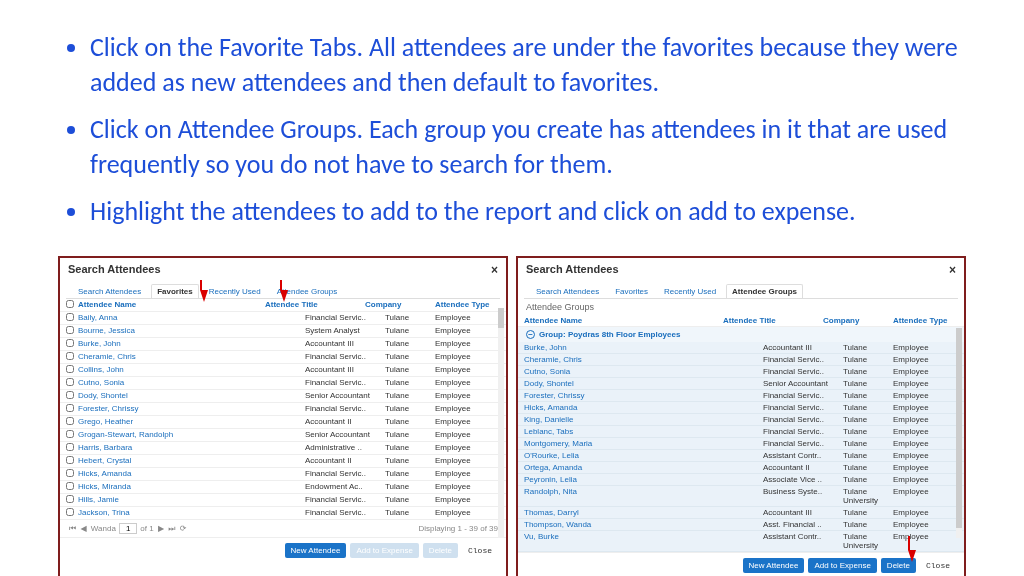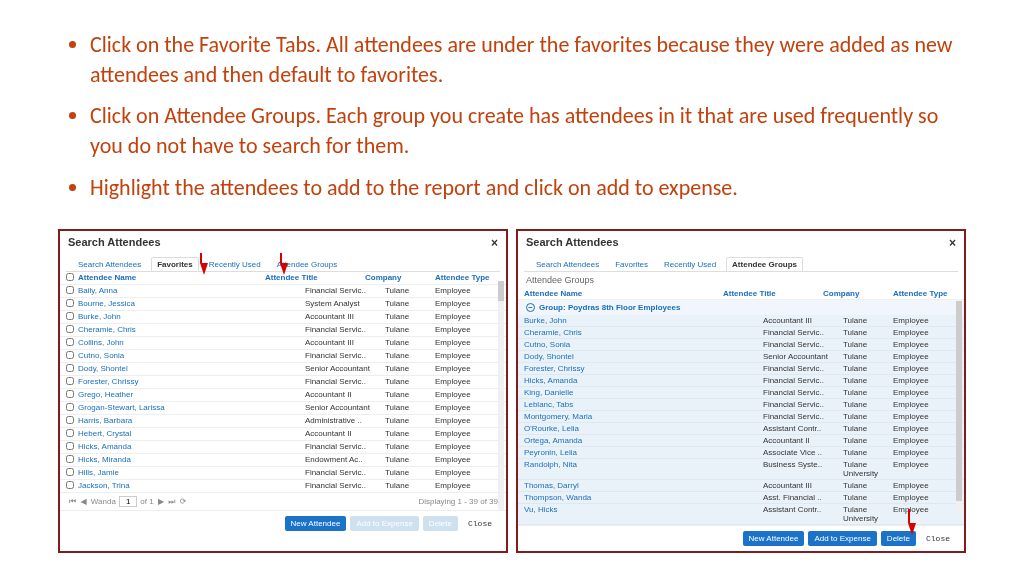--- a/index.html
+++ b/index.html
@@ -1,19 +1,19 @@
 <!DOCTYPE html>
 <html><head>
 <meta charset="utf-8">
 <style>
 * { box-sizing: border-box; margin: 0; padding: 0; }
 body { font-family: Calibri, Arial, sans-serif; background: #fff; width: 1024px; height: 576px; overflow: hidden; }
 
 .bullets { padding: 30px 60px 15px 90px; }
-.bullets li { font-size: 22px; line-height: 1.35; margin-bottom: 12px; list-style: disc; color: #c2410c; }
+.bullets li { font-size: 26px; line-height: 1.35; margin-bottom: 12px; list-style: disc; color: #1d4ed8; }
 
 .panels { display: flex; gap: 8px; padding: 0 58px; }
 
 .modal { border: 2px solid #7f1d1d; background: #fff; width: 478px; font-size: 9px; color: #333; font-family: Arial, sans-serif; }
 .mhead { display: flex; justify-content: space-between; padding: 5px 8px 3px; font-size: 11px; font-weight: bold; color: #333; }
 .close { font-size: 12px; font-weight: bold; cursor: pointer; color: #333; }
 
 .tabs { display: flex; gap: 4px; padding: 4px 6px 0; border-bottom: 1px solid #ddd; margin: 0 6px; }
 .tab { color: #1a6ebd; font-size: 8px; padding: 2px 5px; cursor: pointer; border: 1px solid transparent; border-bottom: none; }
 .tab.active { background: #fff; border-color: #ddd; color: #333; font-weight: bold; border-radius: 2px 2px 0 0; }
@@ -151,21 +151,21 @@
         </div>
         <div class="row">
           <div class="cb"><input type="checkbox" style=""></div>
           <div class="c-name">Grego, Heather</div>
           <div class="c-title">Accountant II</div>
           <div class="c-comp">Tulane</div>
           <div class="c-type">Employee</div>
         </div>
         <div class="row">
           <div class="cb"><input type="checkbox" style=""></div>
-          <div class="c-name">Grogan-Stewart, Larissa</div>
+          <div class="c-name">Grogan-Stewart, Randolph</div>
           <div class="c-title">Senior Accountant</div>
           <div class="c-comp">Tulane</div>
           <div class="c-type">Employee</div>
         </div>
         <div class="row">
           <div class="cb"><input type="checkbox" style=""></div>
           <div class="c-name">Harris, Barbara</div>
           <div class="c-title">Administrative ..</div>
           <div class="c-comp">Tulane</div>
           <div class="c-type">Employee</div>
@@ -337,21 +337,21 @@
           <div class="c-comp">Tulane</div>
           <div class="c-type">Employee</div>
         </div>
         <div class="row">
           <div class="c-name">Thompson, Wanda</div>
           <div class="c-title">Asst. Financial ..</div>
           <div class="c-comp">Tulane</div>
           <div class="c-type">Employee</div>
         </div>
         <div class="row">
-          <div class="c-name">Vu, Hicks</div>
+          <div class="c-name">Vu, Burke</div>
           <div class="c-title">Assistant Contr..</div>
           <div class="c-comp">Tulane University</div>
           <div class="c-type">Employee</div>
         </div>
       </div>
   <div style="position:absolute;left:390px;bottom:28px">
         <div class="arrowline" style="height:14px"></div>
         <div class="arrow down"></div>
       </div>
   <div class="foot">

